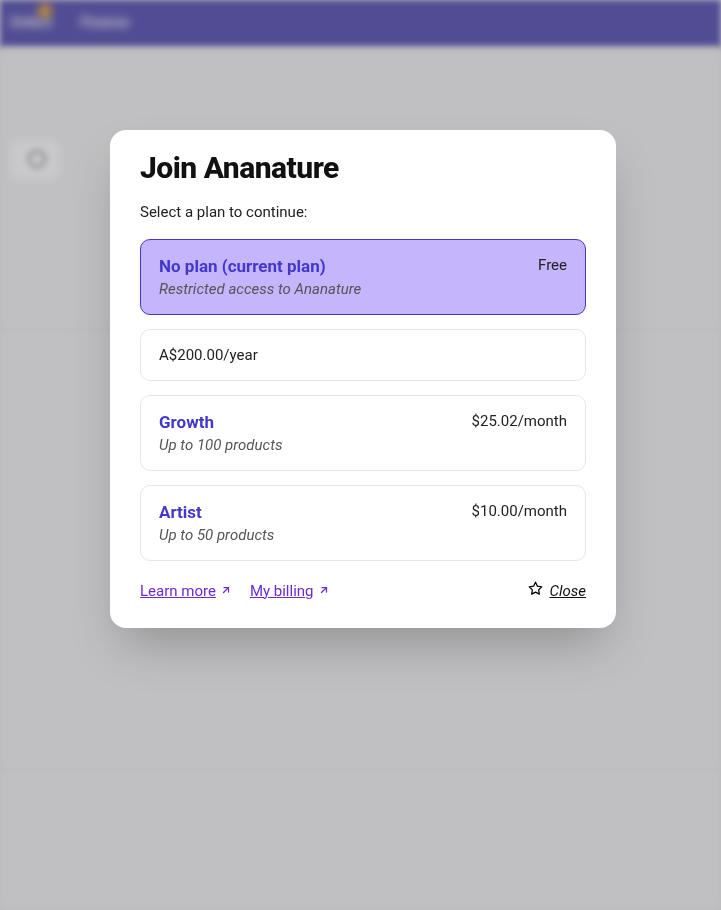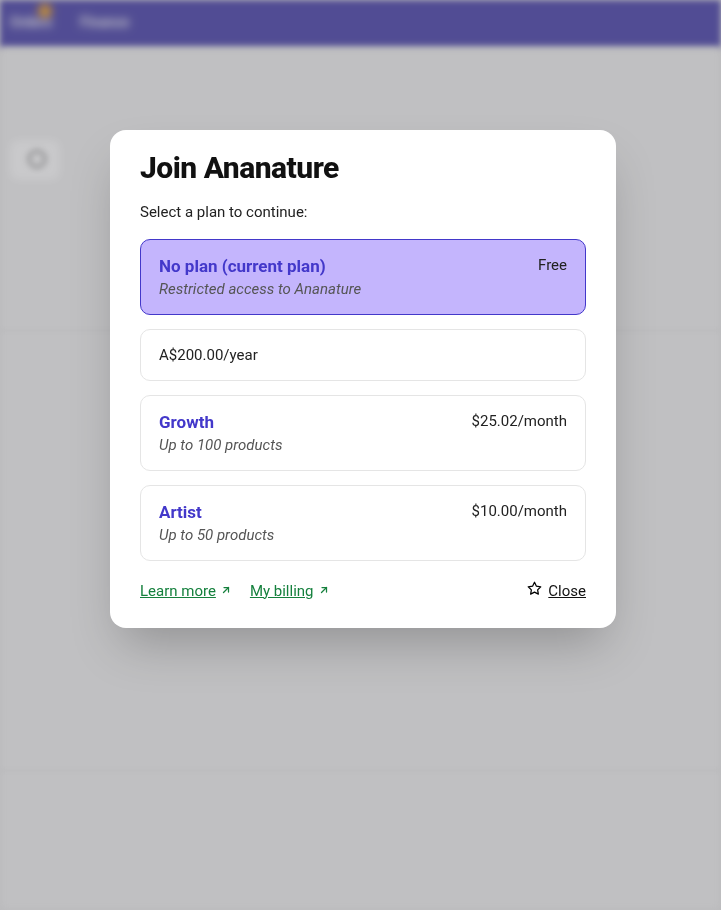--- a/index.html
+++ b/index.html
@@ -180,37 +180,38 @@
       border: none;
       border-radius: 8px;
       padding: 11px 22px;
       font-size: 15px;
       font-weight: 600;
       cursor: pointer;
     }
     
     .footer-link {
       font-size: 15px;
-      color: #15803d;
+      color: #6d28d9;
       text-decoration: underline;
       cursor: pointer;
       display: inline-flex;
       align-items: center;
       gap: 4px;
     }
     
     .footer-spacer {
       flex: 1;
     }
     
     .close-action {
       display: inline-flex;
       align-items: center;
       gap: 6px;
       cursor: pointer;
+      font-style: italic;
     }
     
     .close-text {
       font-size: 15px;
       color: #111;
       text-decoration: underline;
     }
     
     .icon-external {
       display: inline-block;

